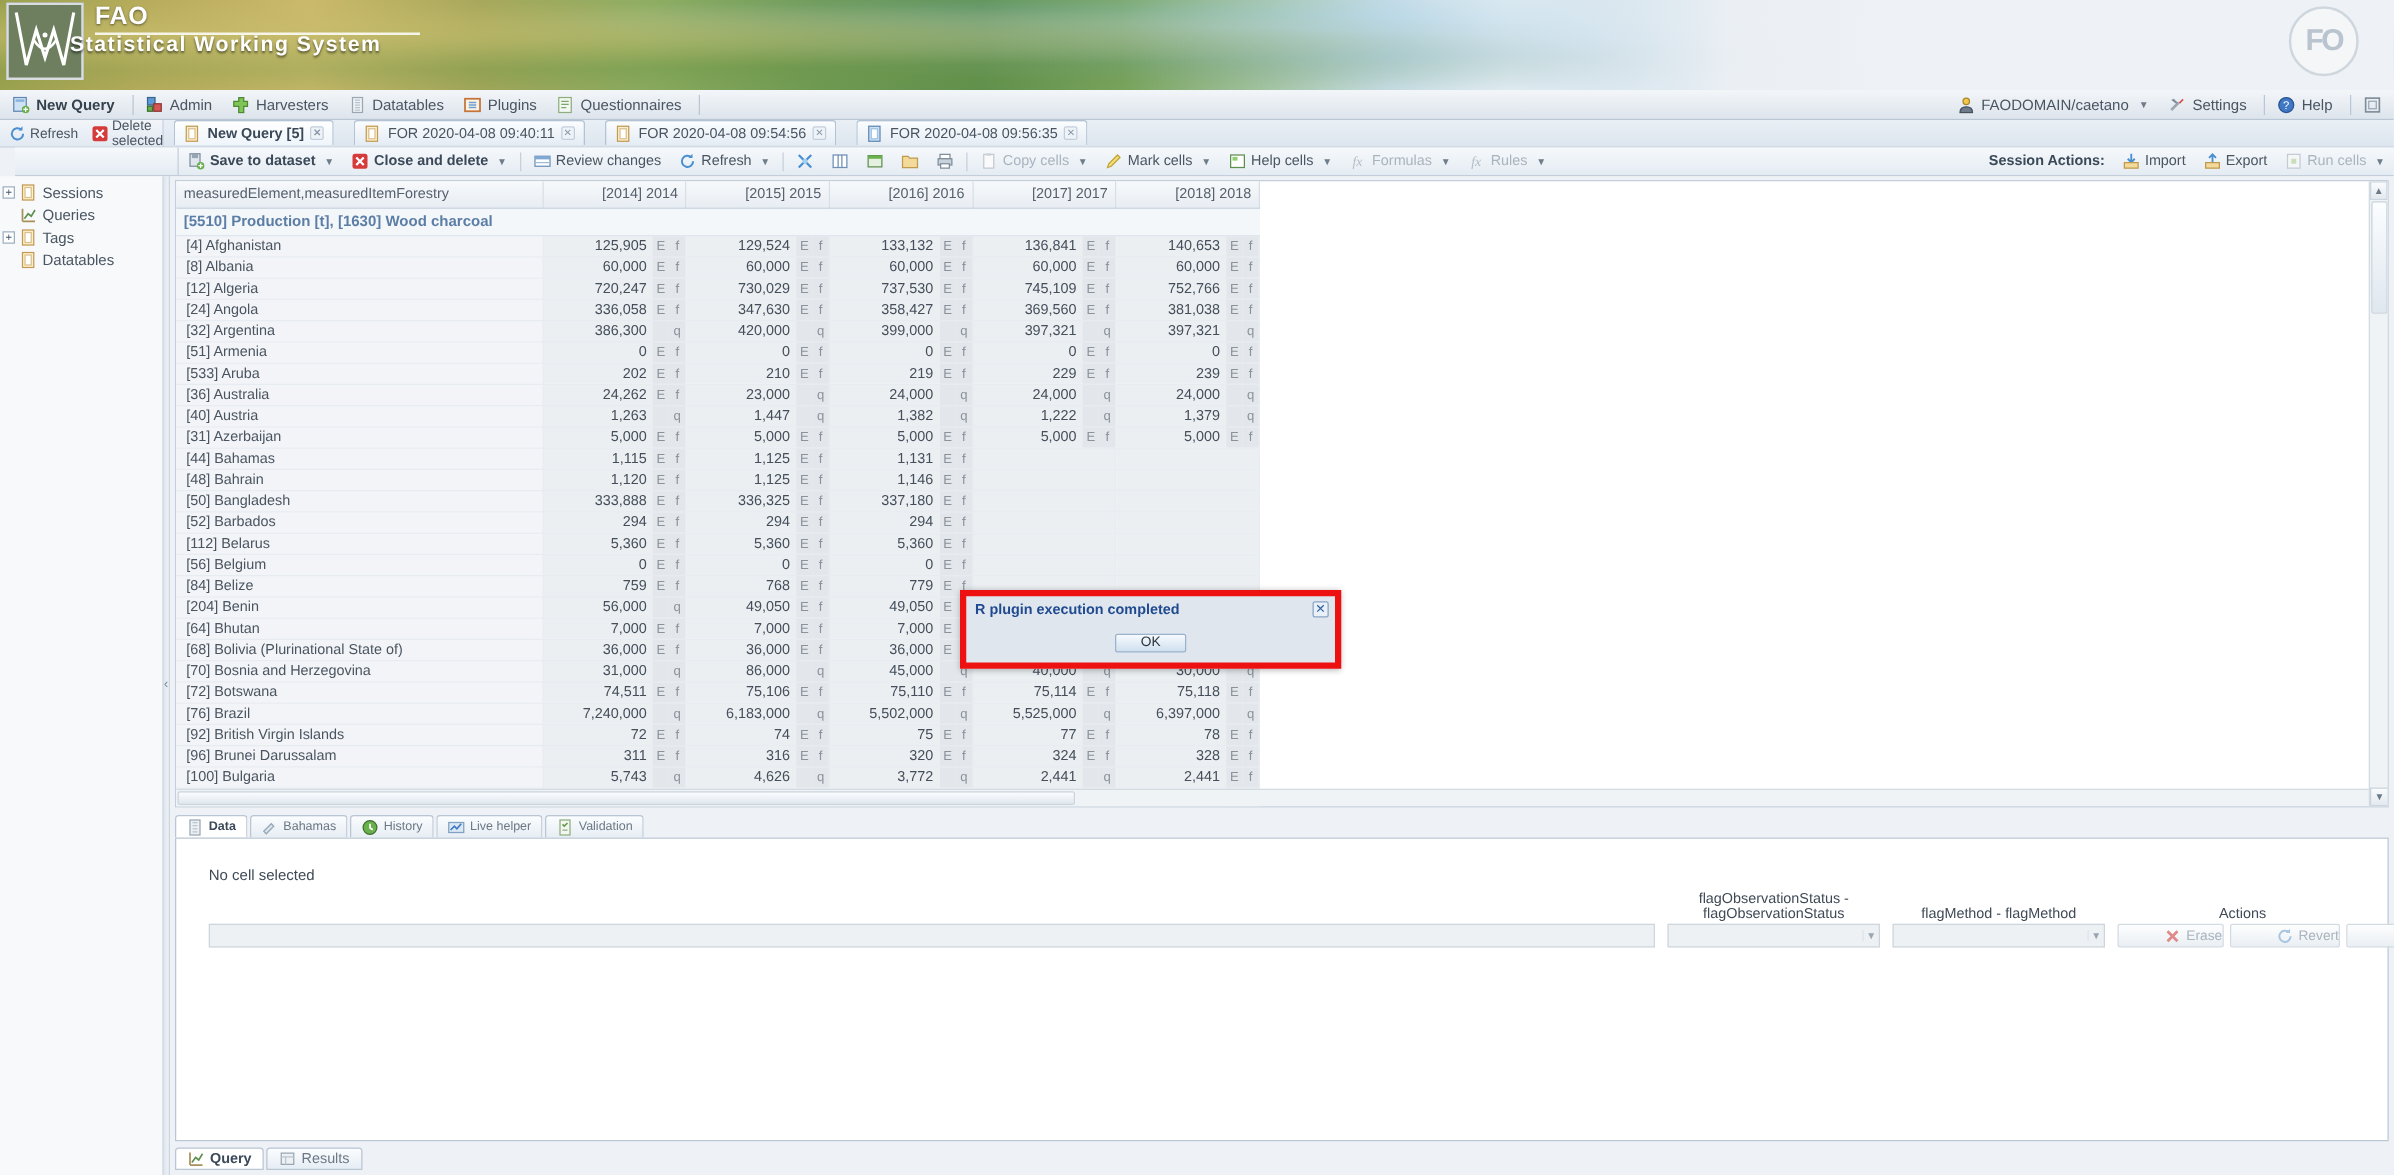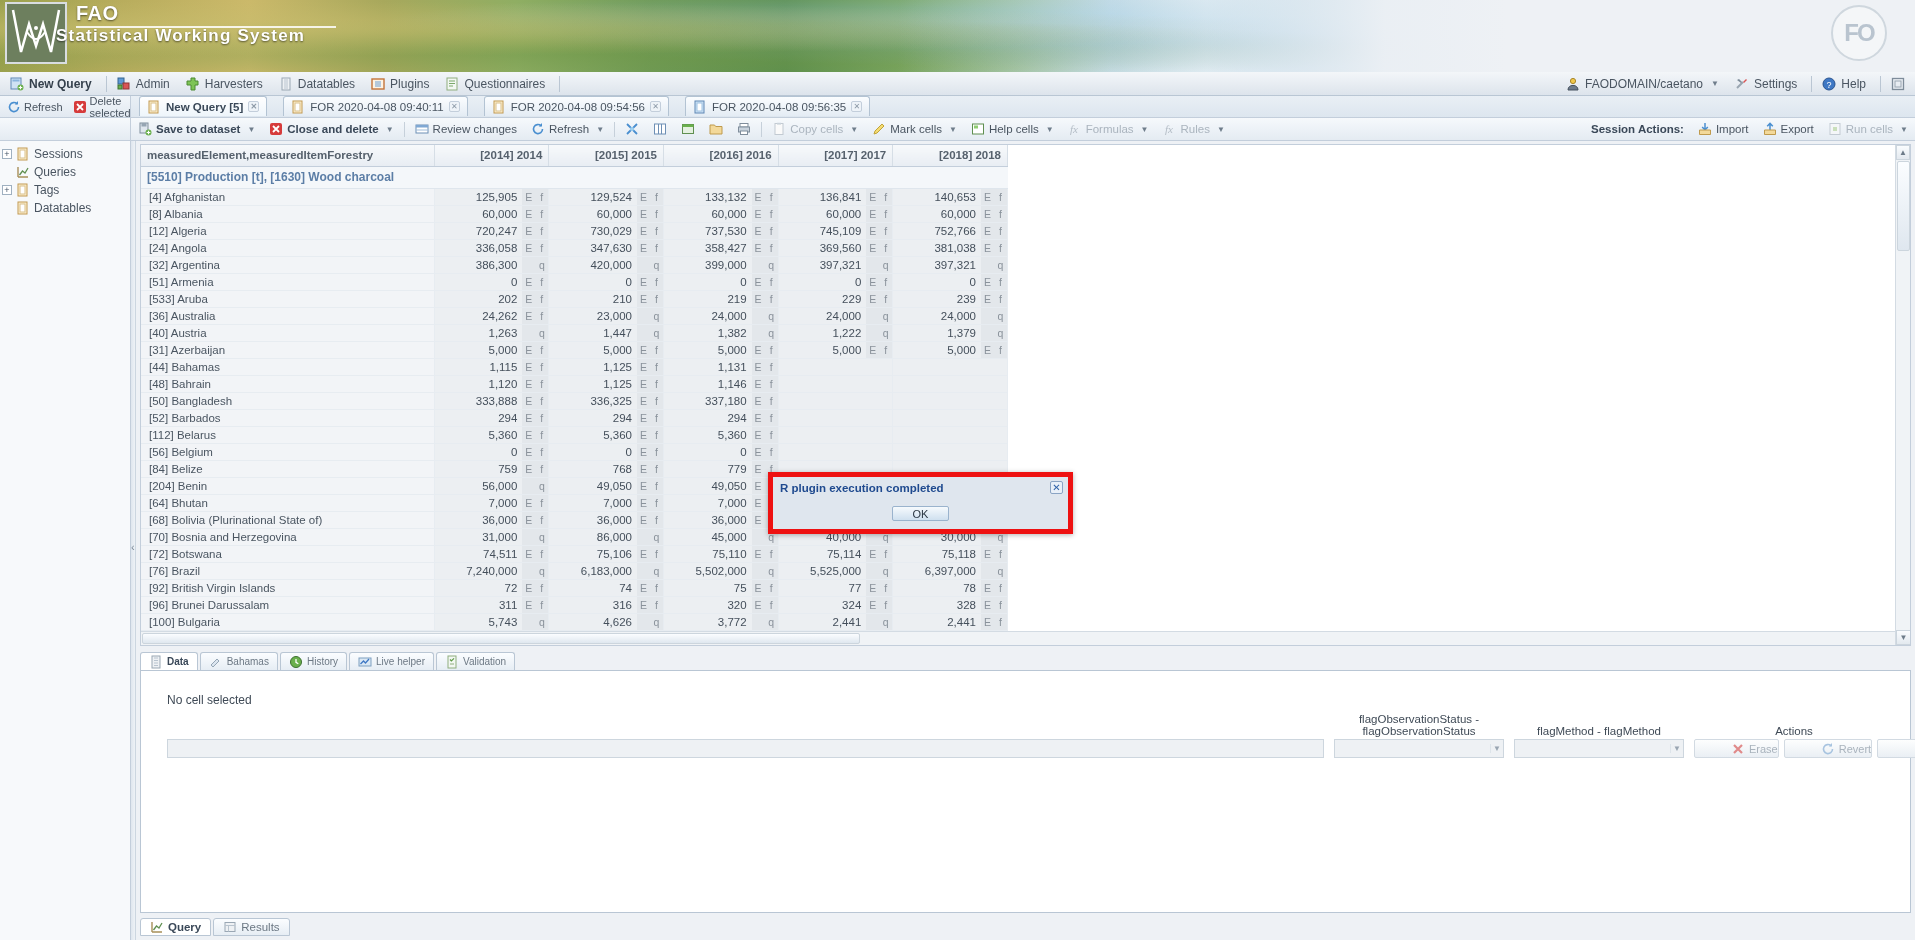--- a/index.html
+++ b/index.html
@@ -69,21 +69,21 @@
   .qtab{ display:flex;align-items:center;gap:5px; height:20px; padding:0 7px;
      border:1px solid #b3c3d3; border-bottom:none; border-radius:3px 3px 0 0;
      background:linear-gradient(#fbfdff,#e4ecf4); font-size:11.5px; color:#4a5561; cursor:pointer;}
   .qtab.active{ background:linear-gradient(#ffffff,#eef5fb); font-weight:bold; color:#3a4插;}
   .qtab.active{ color:#3a4858; }
   .qtab .x{ width:11px;height:11px;border:1px solid #c3cedb;background:#eef3f8;
      font-size:8px; line-height:9px; text-align:center; color:#8b98a6; border-radius:2px;}
 
   
   #row3{ height:23px; display:flex; align-items:center;
-     background:linear-gradient(#f6f9fc,#e4ebf2); border-bottom:1px solid #c3cedb; }
+     background:linear-gradient(#f6f9fc,#e4ebf2); border-bottom:1px solid #c3cedb;margin-left:12px; }
   #row3 .left{ width:131px; border-right:1px solid #c3cedb; height:23px; }
   .tb{ display:flex;align-items:center;gap:4px;padding:2px 7px;cursor:pointer;font-size:11.5px;white-space:nowrap;}
   .tb.bold{font-weight:bold;color:#3a4858;}
   .tb.disabled{ color:#aab4be; cursor:default;}
   .tbsep{width:1px;height:15px;background:#c6d0da;margin:0 3px;}
 
   
   #body{ display:flex; height:calc(940px - 72px - 24px - 22px - 23px); }
 
   
@@ -96,21 +96,21 @@
      border-right:1px solid #ccd6e0; position:relative; cursor:col-resize;}
   #splitter::after{content:"‹"; position:absolute; top:50%; left:0px; font-size:11px; color:#7d8b99;}
 
   
   #content{ flex:1; display:flex; flex-direction:column; background:#eef1f5; position:relative;}
 
   #gridwrap{ position:relative; height:502px; background:#fff; border:1px solid #c3cedb;
      margin:3px 4px 0 4px; overflow:hidden; }
   table.grid{ border-collapse:collapse; table-layout:fixed; width:867px; }
   table.grid th{ background:linear-gradient(#f7f9fb,#e8edf3); border-right:1px solid #d6dee6;
-     border-bottom:1px solid #c3cedb; font-weight:bold; color:#56616d; height:21px;
+     border-bottom:1px solid #c3cedb; font-weight:normal; color:#56616d; height:21px;
      font-size:11.5px; padding:0 6px; }
   table.grid th.first{ text-align:left; width:248px;}
   table.grid th.yr{ text-align:right; width:97px; }
   .grouprow td{ background:#f4f7fa; color:#5c7ea6; font-weight:bold; font-size:12px;
      height:22px; padding-left:6px; border-bottom:1px solid #dfe6ed;}
   table.grid td.name{ text-align:left; padding-left:8px; font-size:11.5px; color:#4a5561;}
   table.grid td.val{ padding:0; }
   .cellwrap{ display:flex; align-items:center; height:16px; }
   .num{ flex:1; text-align:right; padding-right:5px; font-size:11.5px; color:#444f5b;}
   .flag{ width:13px;text-align:center;font-size:10.5px;color:#8a929b;background:#e3e7eb;

